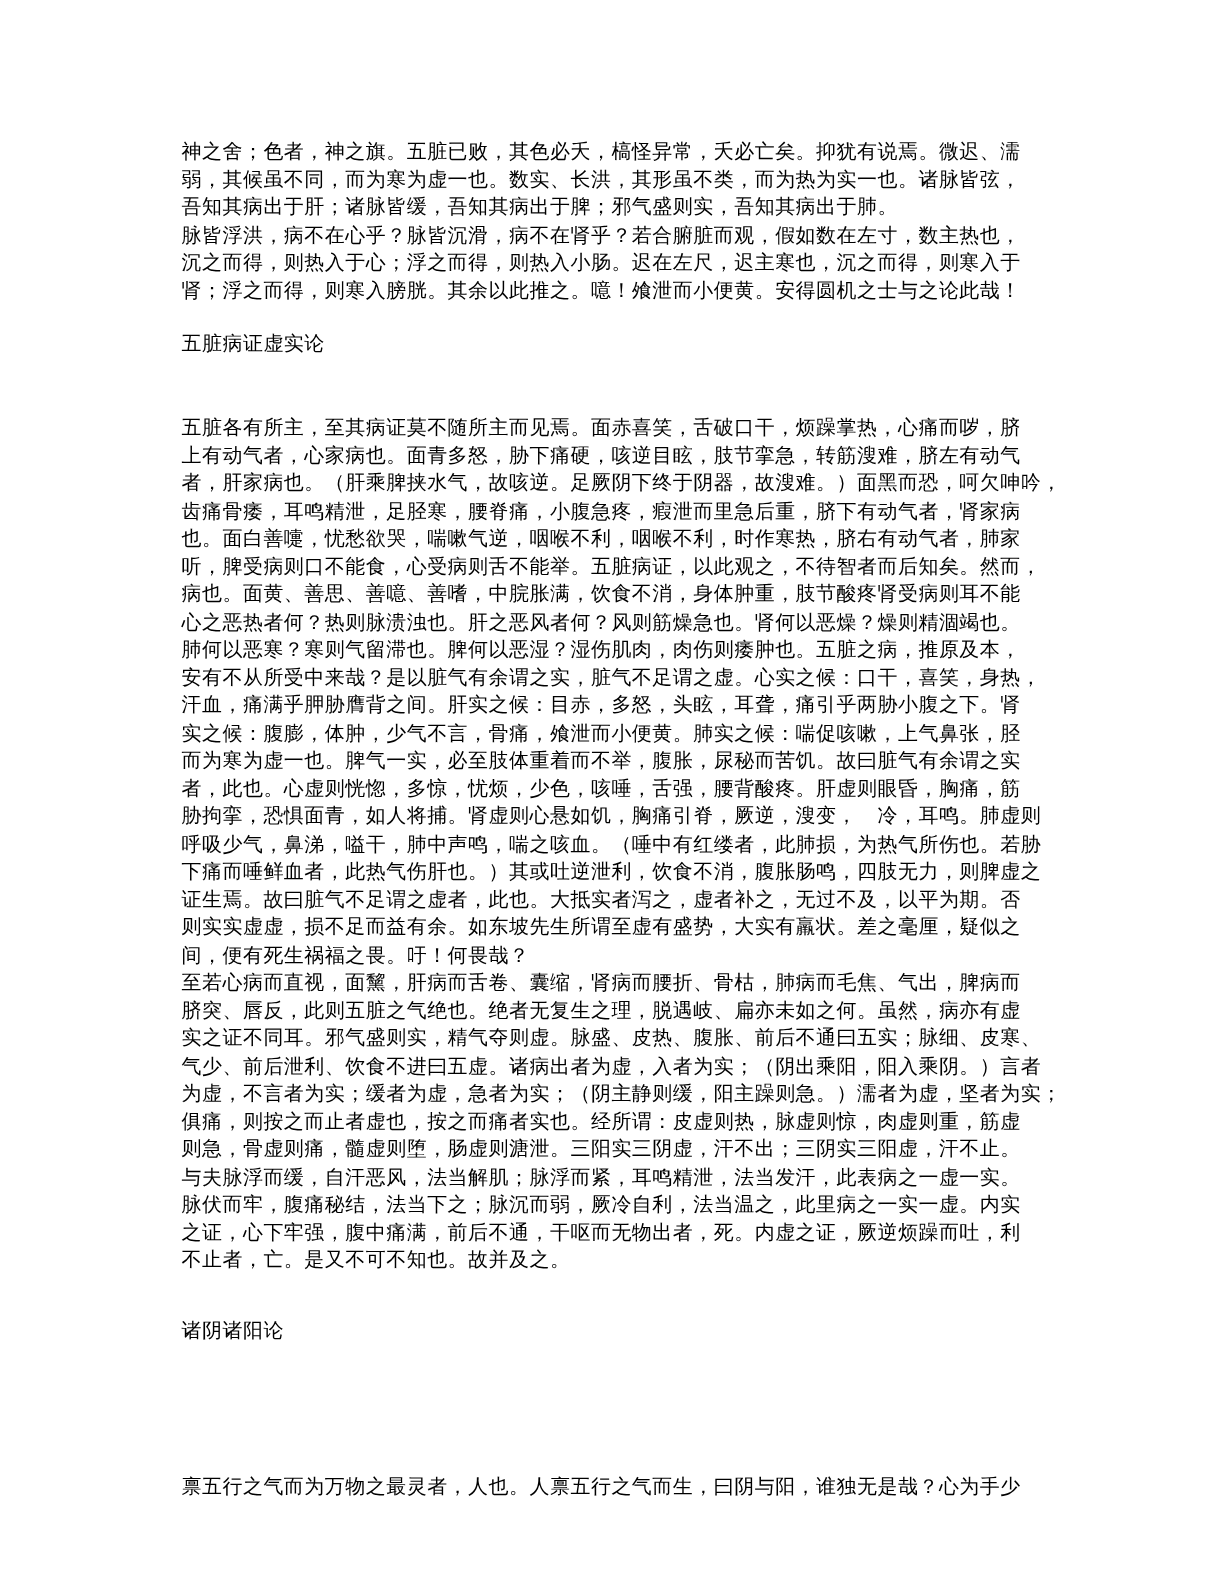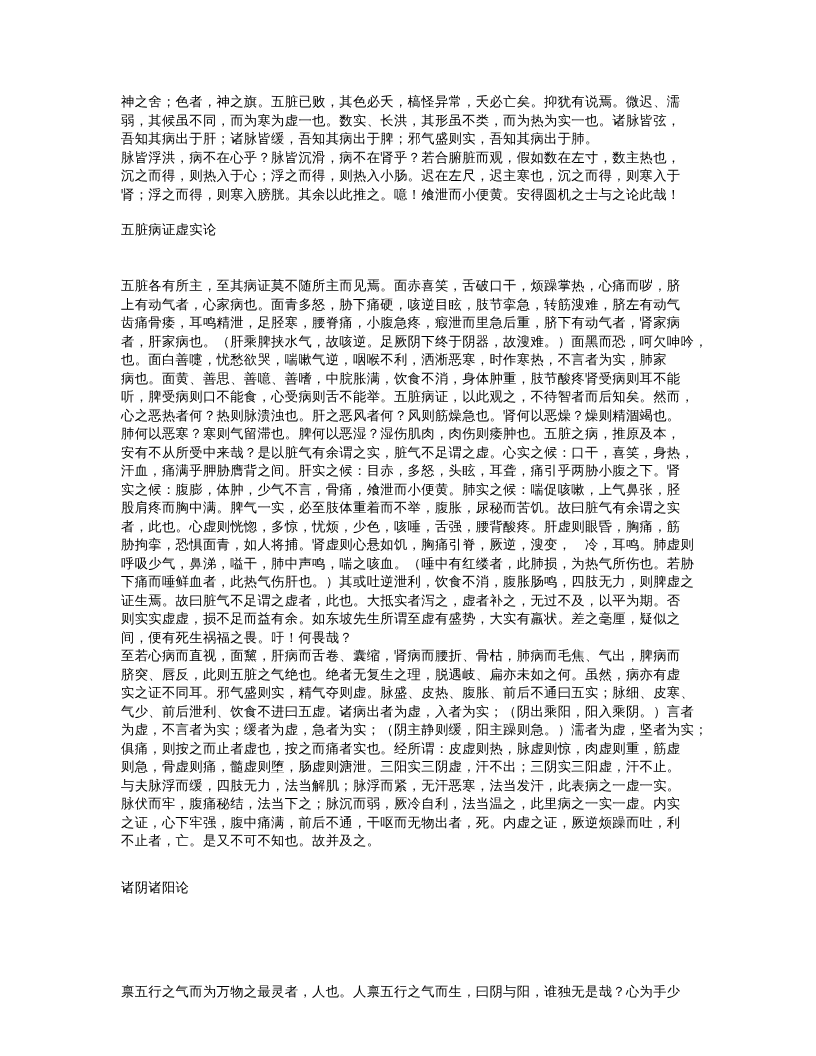--- a/index.html
+++ b/index.html
@@ -55,46 +55,46 @@
       <span class="line">脉皆浮洪，病不在心乎？脉皆沉滑，病不在肾乎？若合腑脏而观，假如数在左寸，数主热也，</span>
       <span class="line">沉之而得，则热入于心；浮之而得，则热入小肠。迟在左尺，迟主寒也，沉之而得，则寒入于</span>
       <span class="line">肾；浮之而得，则寒入膀胱。其余以此推之。噫！飧泄而小便黄。安得圆机之士与之论此哉！</span>
     </div>
 
   <div class="heading" style="top:221px;">五脏病证虚实论</div>
 
   <div class="block" id="section1-block" style="top:277px;">
       <span class="line">五脏各有所主，至其病证莫不随所主而见焉。面赤喜笑，舌破口干，烦躁掌热，心痛而哕，脐</span>
       <span class="line">上有动气者，心家病也。面青多怒，胁下痛硬，咳逆目眩，肢节挛急，转筋溲难，脐左有动气</span>
+      <span class="line">者，肝家病也。（肝乘脾挟水气，故咳逆。足厥阴下终于阴器，故溲难。）面黑而恐，呵欠呻吟，</span>
       <span class="line">齿痛骨痿，耳鸣精泄，足胫寒，腰脊痛，小腹急疼，瘕泄而里急后重，脐下有动气者，肾家病</span>
-      <span class="line">者，肝家病也。（肝乘脾挟水气，故咳逆。足厥阴下终于阴器，故溲难。）面黑而恐，呵欠呻吟，</span>
-      <span class="line">也。面白善嚏，忧愁欲哭，喘嗽气逆，咽喉不利，洒淅恶寒，时作寒热，不言者为实，肺家</span>
+      <span class="line">也。面白善嚏，忧愁欲哭，喘嗽气逆，咽喉不利，咽喉不利，时作寒热，脐右有动气者，肺家</span>
+      <span class="line">听，脾受病则口不能食，心受病则舌不能举。五脏病证，以此观之，不待智者而后知矣。然而，</span>
       <span class="line">病也。面黄、善思、善噫、善嗜，中脘胀满，饮食不消，身体肿重，肢节酸疼肾受病则耳不能</span>
-      <span class="line">听，脾受病则口不能食，心受病则舌不能举。五脏病证，以此观之，不待智者而后知矣。然而，</span>
       <span class="line">心之恶热者何？热则脉溃浊也。肝之恶风者何？风则筋燥急也。肾何以恶燥？燥则精涸竭也。</span>
       <span class="line">肺何以恶寒？寒则气留滞也。脾何以恶湿？湿伤肌肉，肉伤则痿肿也。五脏之病，推原及本，</span>
       <span class="line">安有不从所受中来哉？是以脏气有余谓之实，脏气不足谓之虚。心实之候：口干，喜笑，身热，</span>
       <span class="line">汗血，痛满乎胛胁膺背之间。肝实之候：目赤，多怒，头眩，耳聋，痛引乎两胁小腹之下。肾</span>
       <span class="line">实之候：腹膨，体肿，少气不言，骨痛，飧泄而小便黄。肺实之候：喘促咳嗽，上气鼻张，胫</span>
-      <span class="line">股肩疼而胸中满。脾气一实，必至肢体重着而不举，腹胀，尿秘而苦饥。故曰脏气有余谓之实</span>
+      <span class="line">而为寒为虚一也。脾气一实，必至肢体重着而不举，腹胀，尿秘而苦饥。故曰脏气有余谓之实</span>
       <span class="line">者，此也。心虚则恍惚，多惊，忧烦，少色，咳唾，舌强，腰背酸疼。肝虚则眼昏，胸痛，筋</span>
       <span class="line">胁拘挛，恐惧面青，如人将捕。肾虚则心悬如饥，胸痛引脊，厥逆，溲变，　冷，耳鸣。肺虚则</span>
       <span class="line">呼吸少气，鼻涕，嗌干，肺中声鸣，喘之咳血。（唾中有红缕者，此肺损，为热气所伤也。若胁</span>
       <span class="line">下痛而唾鲜血者，此热气伤肝也。）其或吐逆泄利，饮食不消，腹胀肠鸣，四肢无力，则脾虚之</span>
       <span class="line">证生焉。故曰脏气不足谓之虚者，此也。大抵实者泻之，虚者补之，无过不及，以平为期。否</span>
       <span class="line">则实实虚虚，损不足而益有余。如东坡先生所谓至虚有盛势，大实有羸状。差之毫厘，疑似之</span>
       <span class="line">间，便有死生祸福之畏。吁！何畏哉？</span>
       <span class="line">至若心病而直视，面黧，肝病而舌卷、囊缩，肾病而腰折、骨枯，肺病而毛焦、气出，脾病而</span>
       <span class="line">脐突、唇反，此则五脏之气绝也。绝者无复生之理，脱遇岐、扁亦未如之何。虽然，病亦有虚</span>
       <span class="line">实之证不同耳。邪气盛则实，精气夺则虚。脉盛、皮热、腹胀、前后不通曰五实；脉细、皮寒、</span>
       <span class="line">气少、前后泄利、饮食不进曰五虚。诸病出者为虚，入者为实；（阴出乘阳，阳入乘阴。）言者</span>
       <span class="line">为虚，不言者为实；缓者为虚，急者为实；（阴主静则缓，阳主躁则急。）濡者为虚，坚者为实；</span>
       <span class="line">俱痛，则按之而止者虚也，按之而痛者实也。经所谓：皮虚则热，脉虚则惊，肉虚则重，筋虚</span>
       <span class="line">则急，骨虚则痛，髓虚则堕，肠虚则溏泄。三阳实三阴虚，汗不出；三阴实三阳虚，汗不止。</span>
-      <span class="line">与夫脉浮而缓，四肢无力，法当解肌；脉浮而紧，无汗恶寒，法当发汗，此表病之一虚一实。</span>
+      <span class="line">与夫脉浮而缓，自汗恶风，法当解肌；脉浮而紧，耳鸣精泄，法当发汗，此表病之一虚一实。</span>
       <span class="line">脉伏而牢，腹痛秘结，法当下之；脉沉而弱，厥冷自利，法当温之，此里病之一实一虚。内实</span>
       <span class="line">之证，心下牢强，腹中痛满，前后不通，干呕而无物出者，死。内虚之证，厥逆烦躁而吐，利</span>
       <span class="line">不止者，亡。是又不可不知也。故并及之。</span>
     </div>
 
   <div class="heading" style="top:879px;">诸阴诸阳论</div>
 
   <div class="block" id="section2-block" style="top:935px;margin-top:48px;">
       <span class="line">禀五行之气而为万物之最灵者，人也。人禀五行之气而生，曰阴与阳，谁独无是哉？心为手少</span>
     </div>

